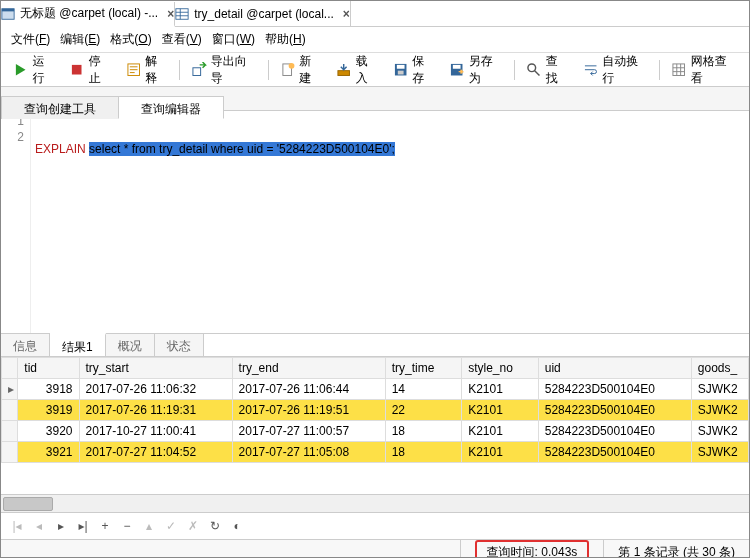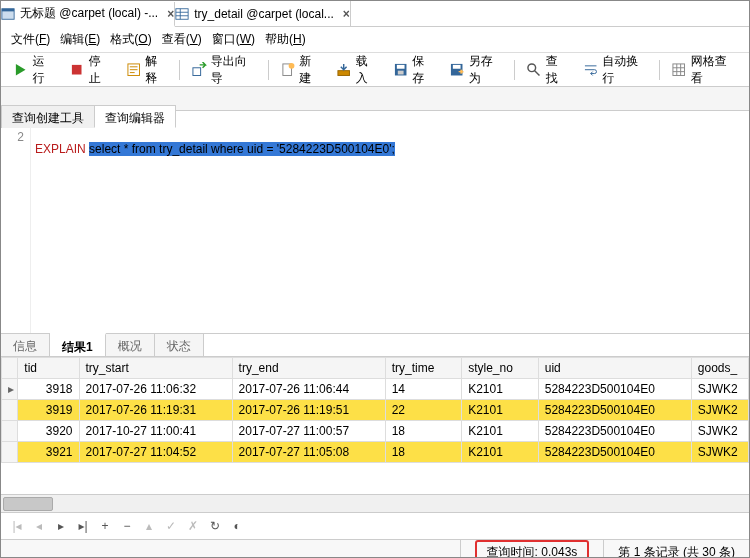--- a/index.html
+++ b/index.html
@@ -11,32 +11,32 @@
 .tab-ico{width:14px;height:14px;display:inline-block}
 .tab-ico svg{width:14px;height:14px}
 .menu-bar{display:flex;gap:2px;padding:3px 6px;border-bottom:1px solid #ddd;height:26px;align-items:center}
 .menu-item{padding:2px 4px;cursor:pointer}
 .menu-item u{text-decoration:underline}
 .toolbar{display:flex;align-items:center;gap:2px;padding:4px 6px;border-bottom:1px solid #ccc;height:34px}
 .tbtn{display:flex;align-items:center;gap:4px;padding:3px 5px;cursor:pointer;border:1px solid transparent;border-radius:2px}
 .sep{width:1px;height:20px;background:#ccc;margin:0 3px}
 .ico{width:16px;height:16px;display:flex;align-items:center;justify-content:center}
 .sub-tabs{display:flex;border-bottom:1px solid #ccc;height:24px;background:#f5f5f5}
-.sub-tab{padding:4px 10px;border:1px solid #ccc;border-bottom:none;margin-right:-1px;background:#f0f0f0;cursor:pointer;position:relative;top:18px}
+.sub-tab{padding:4px 22px;border:1px solid #ccc;border-bottom:none;margin-right:-1px;background:#f0f0f0;cursor:pointer;position:relative;top:9px}
 .sub-tab.active{background:#fff;border-bottom:1px solid #fff}
 .editor{display:flex;height:222px;background:#fff;font-family:Consolas,monospace}
 .gutter{width:30px;background:#fff;color:#888;text-align:right;padding:2px 6px 0 0;border-right:1px solid #eee}
 .gutter div{height:16px;line-height:16px;font-size:12px}
 .code{flex:1;padding:2px 4px;white-space:pre;font-family:Consolas,monospace}
 .code-line{height:16px;line-height:16px}
 .kw{color:#b91c1c;font-weight:normal}
 .sel{background:#3478d6;color:#000000}
 .result-tabs{display:flex;border-top:1px solid #ccc;border-bottom:1px solid #ccc;height:24px;background:#fff}
 .rtab{padding:4px 12px;cursor:pointer;border-right:1px solid #ccc}
-.rtab.active{background:#fff;border-top:2px solid #fff;margin-top:-1px;font-weight:bold}
+.rtab.active{background:#fff;border-top:2px solid #fff;margin-top:-1px;font-weight:normal}
 .rtab:not(.active){background:#f5f5f5;color:#666}
 .grid-wrap{height:138px;overflow:auto;border-bottom:1px solid #ccc}
 table.grid{border-collapse:collapse;width:100%;table-layout:fixed}
 table.grid th,table.grid td{border:1px solid #ddd;padding:3px 6px;text-align:left;white-space:nowrap;overflow:hidden;height:21px}
 table.grid th{background:#f5f5f5;font-weight:normal;position:relative}
 table.grid tr.even{background:#fde047}
 .row-handle{width:14px;background:#f5f5f5;text-align:center;color:#666}
 .hscroll{height:18px;background:#f0f0f0;position:relative;border-bottom:1px solid #ccc}
 .hscroll-thumb{position:absolute;left:2px;top:2px;height:14px;width:50px;background:#c8c8c8;border:1px solid #aaa;border-radius:2px}
 .rec-toolbar{display:flex;align-items:center;gap:6px;padding:4px 8px;height:26px;color:#888}

